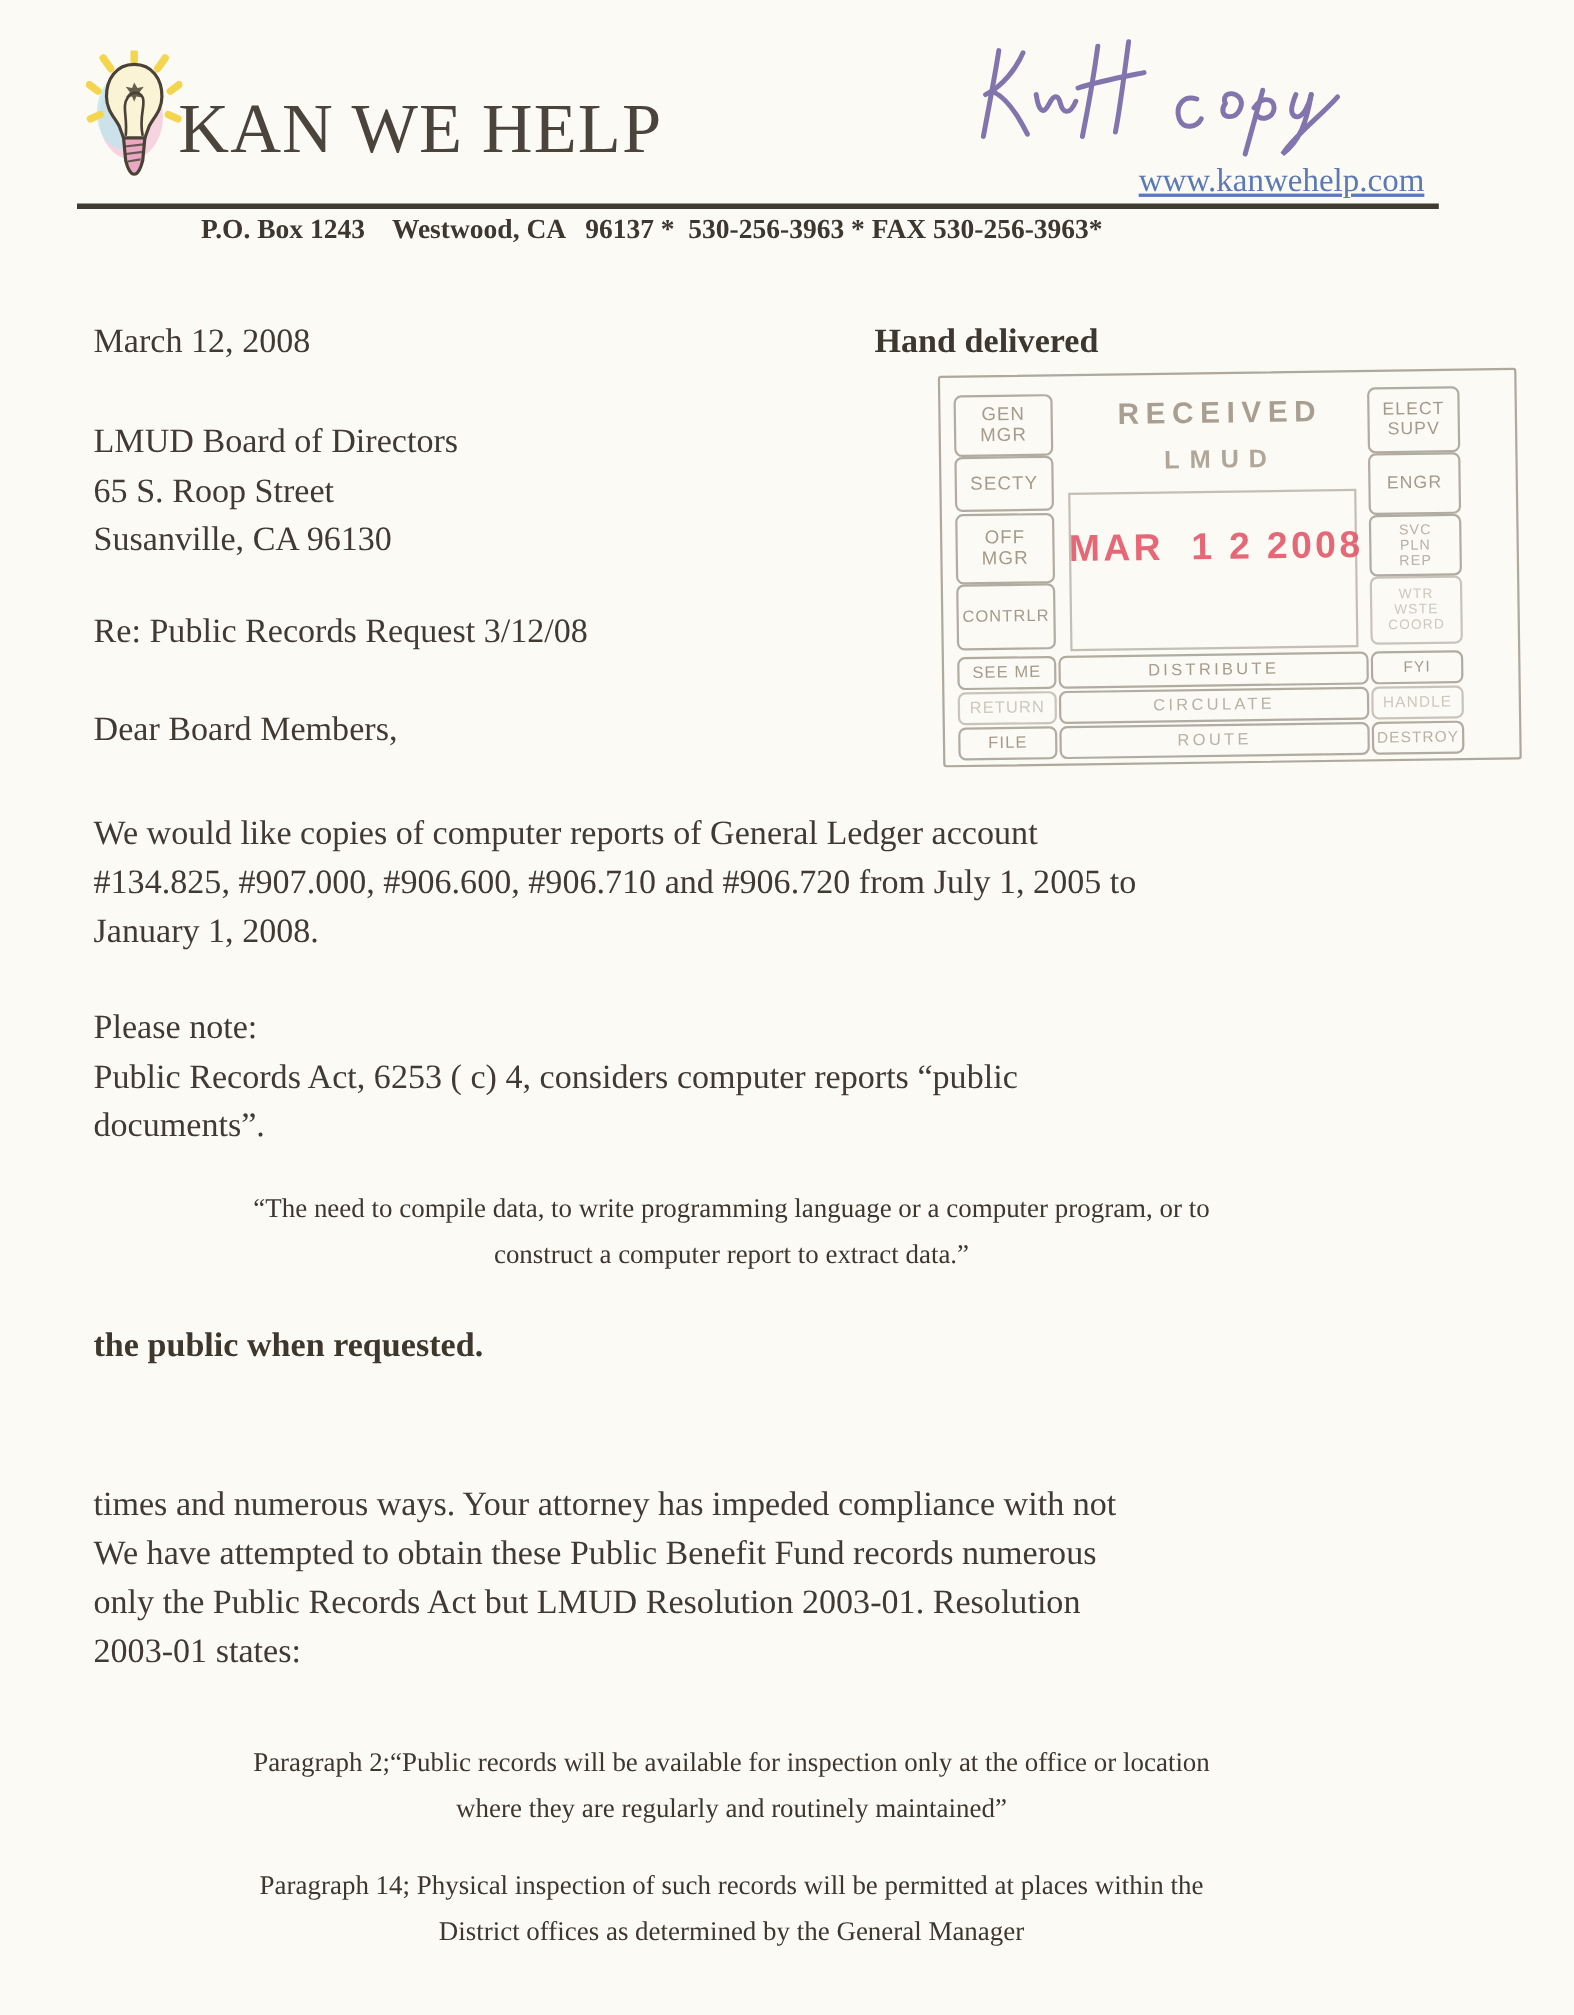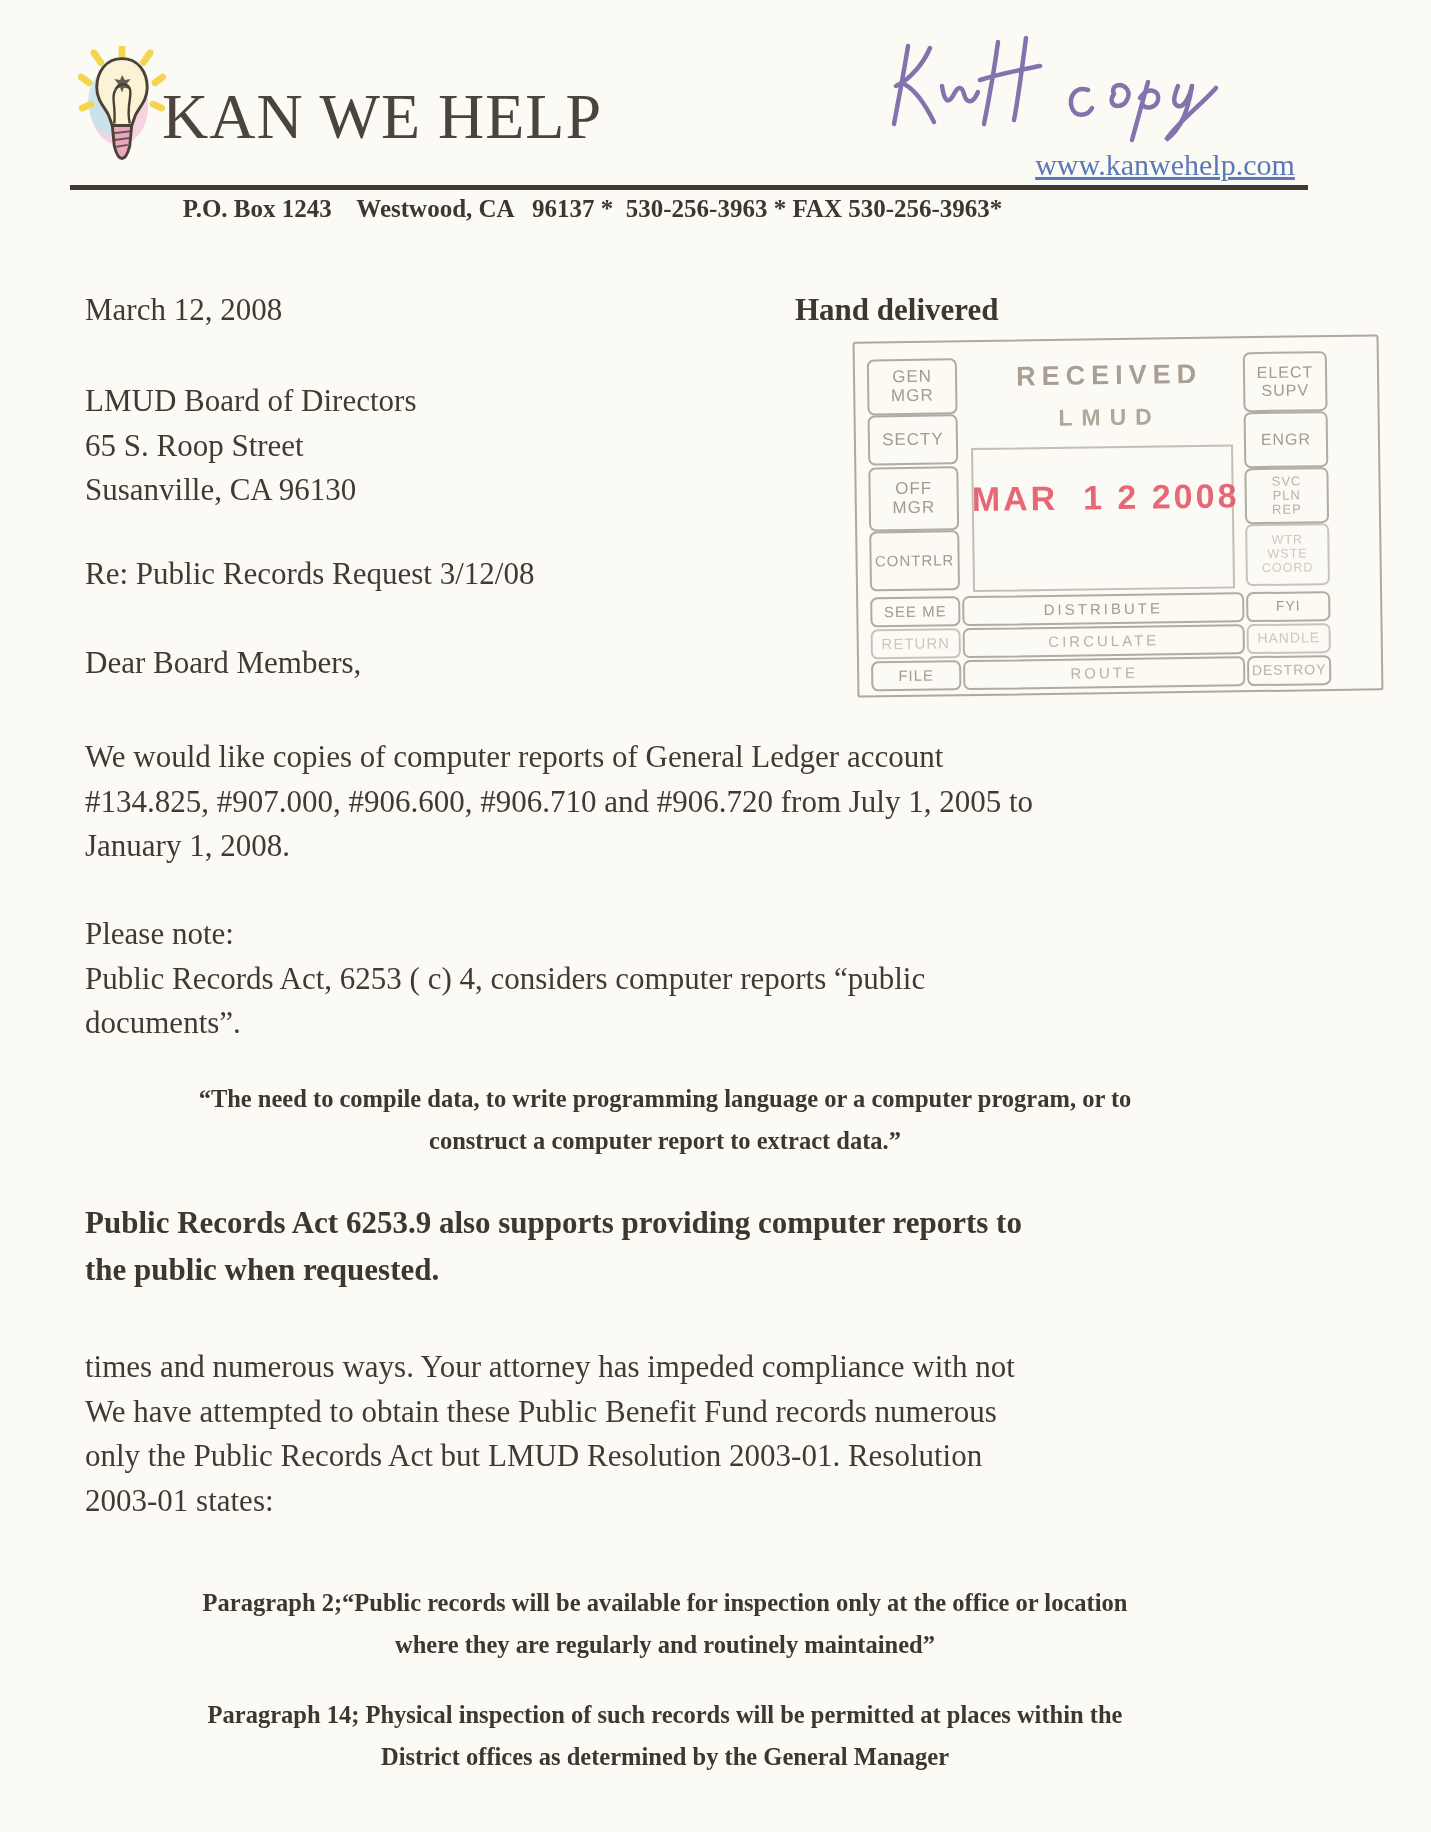--- a/index.html
+++ b/index.html
@@ -26,21 +26,21 @@
 
   
   .date-line  { left:85px; top:292px; font-size:31px; }
   .hand       { left:795px; top:292px; font-size:31px; font-weight:bold; color:#3d382f; }
   .recipient  { left:85px; top:379px; font-size:31px; }
   .recipient div { line-height:44.5px; }
   .subject    { left:85px; top:556px; font-size:31px; }
   .salutation { left:85px; top:645px; font-size:31px; }
   .para       { left:85px; font-size:31px; }
   .para div   { line-height:44.5px; }
-  .quote      { left:70px; width:1190px; text-align:center; font-size:24.5px; font-weight:bold; color:#3d372e; }
+  .quote      { left:70px; width:1190px; text-align:center; font-size:24.5px; font-weight:normal; color:#3d372e; }
   .quote div  { line-height:42px; }
   .bold-para  { left:85px; font-size:31px; font-weight:bold; color:#3d372e; }
   .bold-para div { line-height:46.5px; }
 
   
   .handwriting { left:880px; top:28px; }
 
   
   .stamp {
     left:855px; top:338px; width:522px; height:352px;
@@ -175,21 +175,20 @@
   <div class="abs para" style="top:912px;">
       <div>Please note:</div>
       <div>Public Records Act, 6253 ( c) 4, considers computer reports “public</div>
       <div>documents”.</div>
     </div>
   <div class="abs quote" style="top:1078px;">
       <div>“The need to compile data, to write programming language or a computer program, or to</div>
       <div>construct a computer report to extract data.”</div>
     </div>
   <div class="abs bold-para" style="top:1200px;">
-      <div>Public Records Act 6253.9 also supports providing computer reports to</div>
       <div>the public when requested.</div>
     </div>
   <div class="abs para" style="top:1345px;">
       <div>times and numerous ways. Your attorney has impeded compliance with not</div>
       <div>We have attempted to obtain these Public Benefit Fund records numerous</div>
       <div>only the Public Records Act but LMUD Resolution 2003-01.  Resolution</div>
       <div>2003-01 states:</div>
     </div>
   <div class="abs quote" style="top:1582px;">
       <div>Paragraph 2;“Public records will be available for inspection only at the office or location</div>

